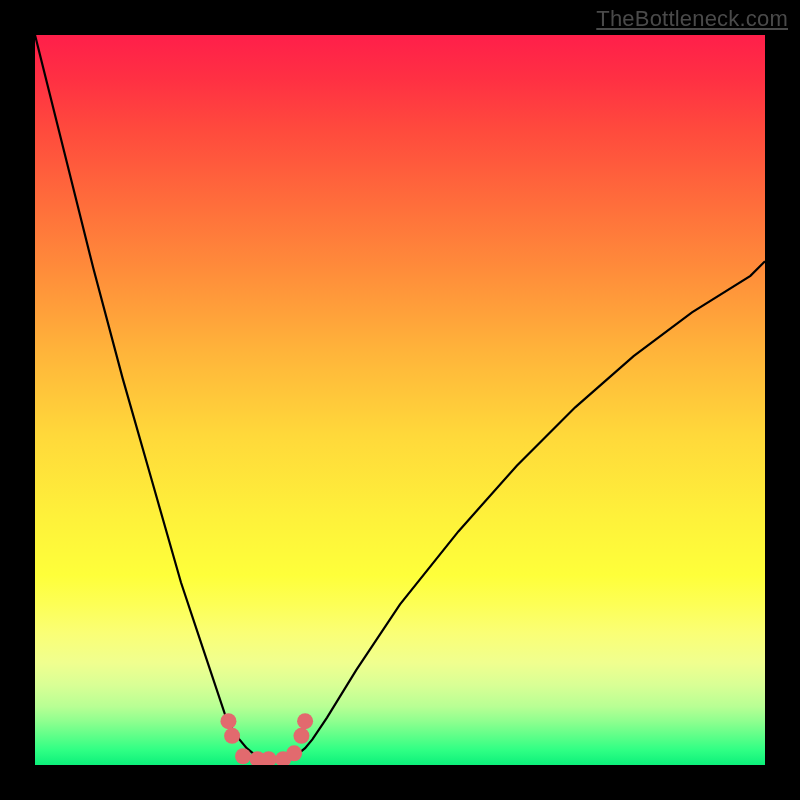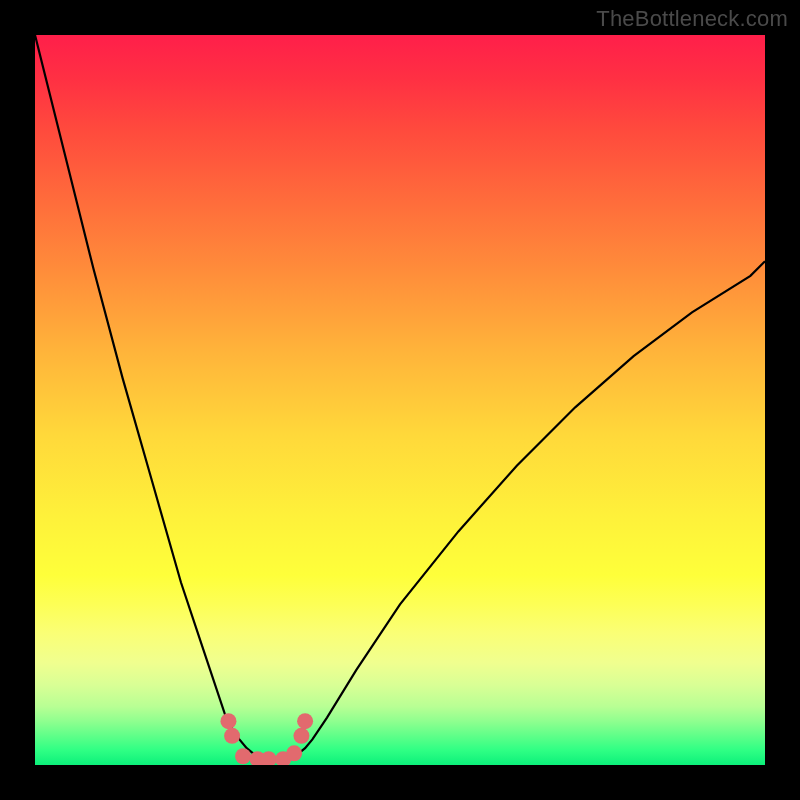--- a/index.html
+++ b/index.html
@@ -45,20 +45,21 @@
   }
   .watermark {
     position: absolute;
     top: 6px;
     right: 12px;
     font-family: Arial, Helvetica, sans-serif;
     font-size: 22px;
     color: #4a4a4a;
     font-weight: 500;
     letter-spacing: 0.2px;
+    text-decoration: underline;
   }
   svg.overlay {
     position: absolute;
     left: 35px;
     top: 35px;
     width: 730px;
     height: 730px;
   }
 </style>
 </head>

